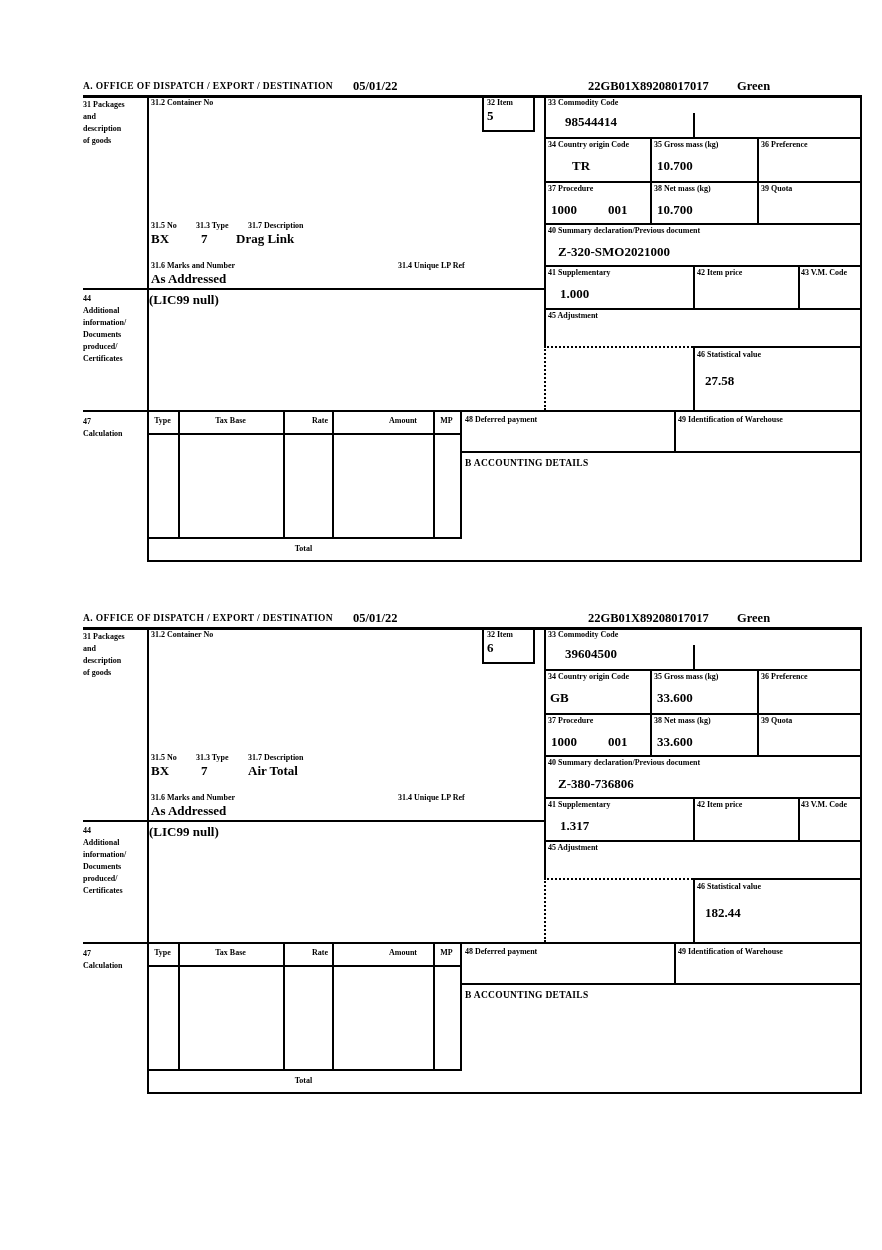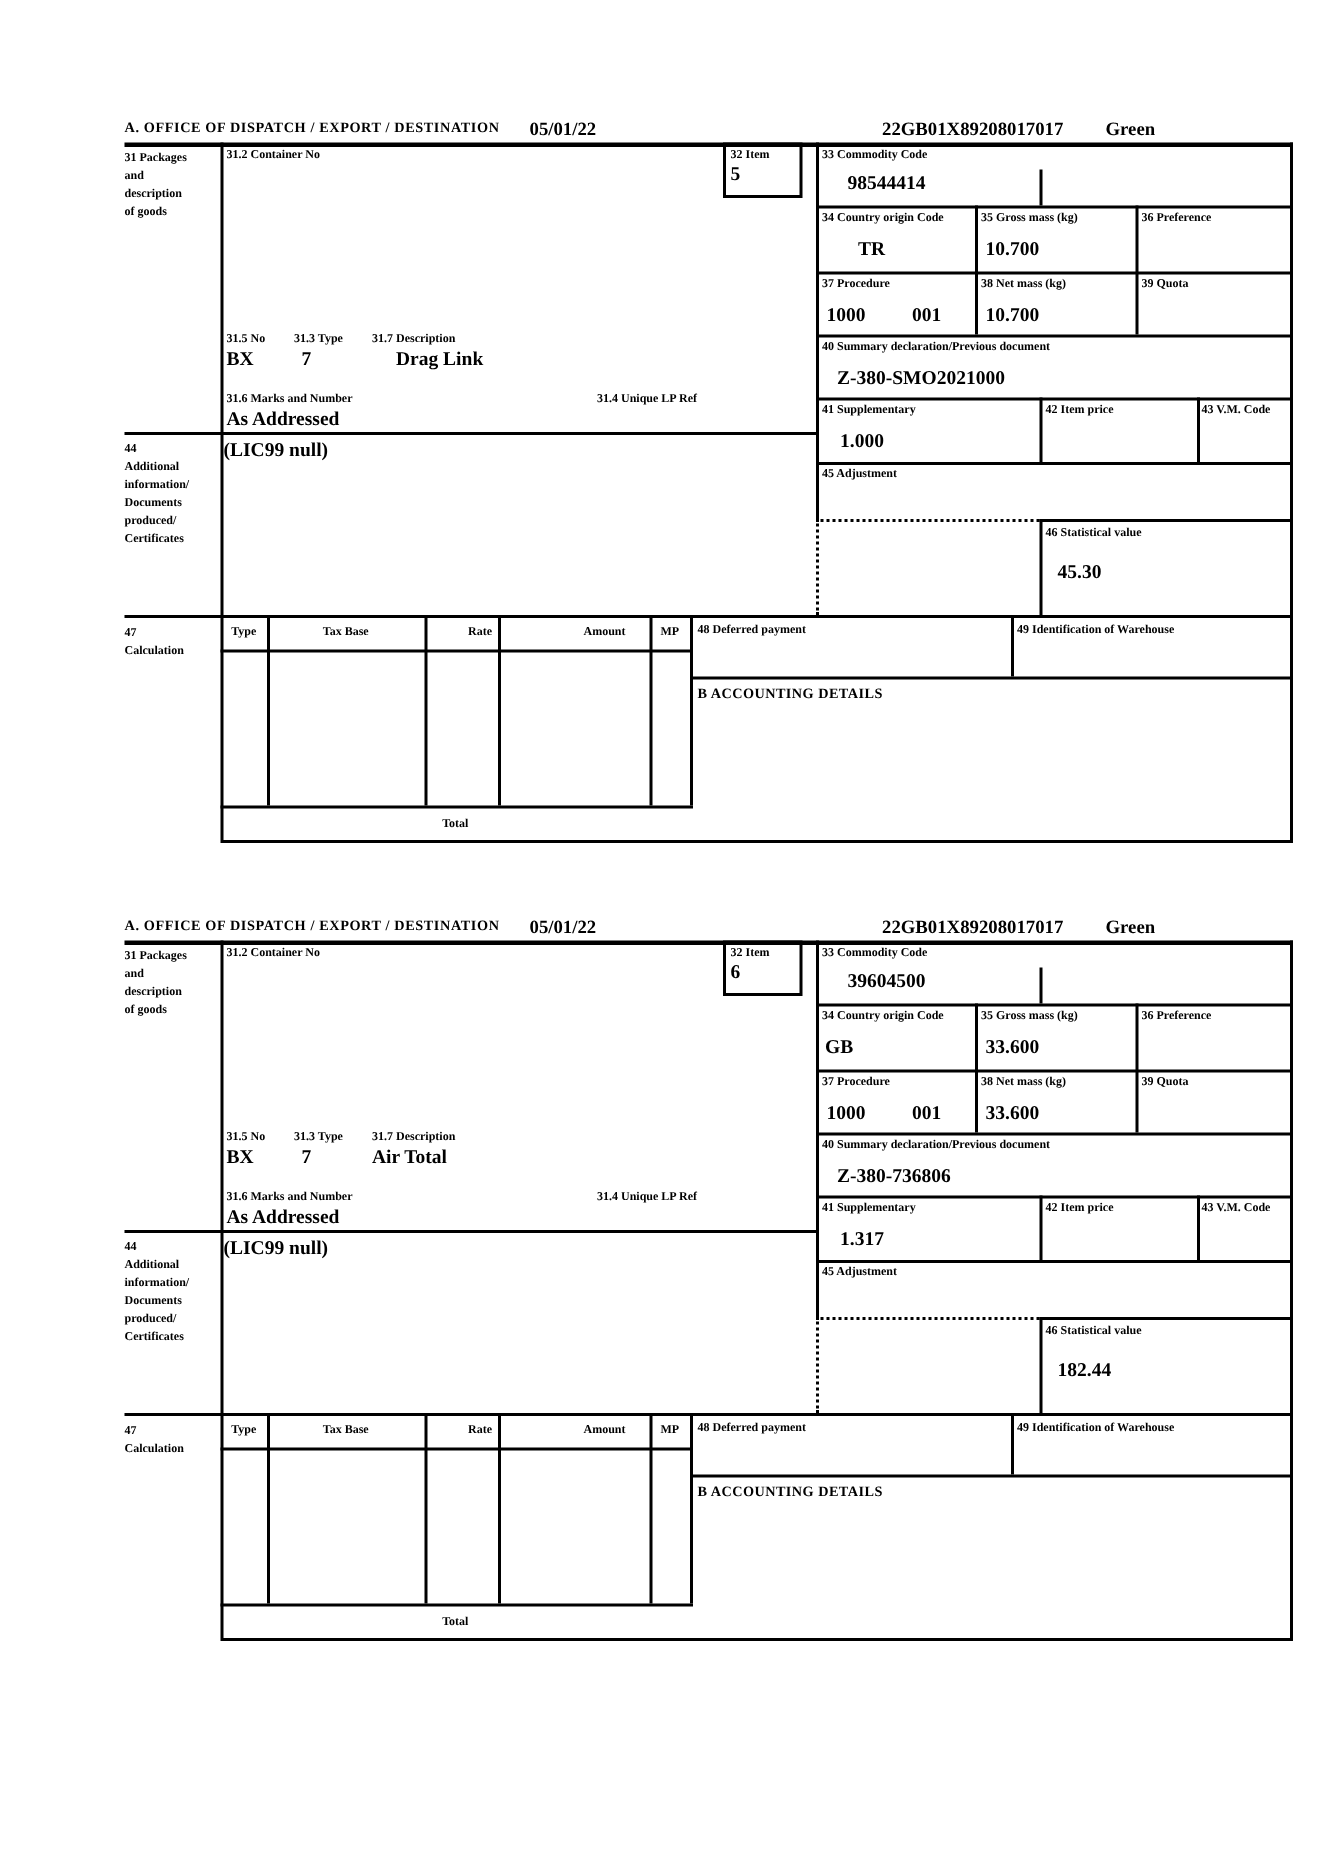--- a/index.html
+++ b/index.html
@@ -79,37 +79,37 @@
     <div class="lbl" style="left:761px;top:61px;">36 Preference</div>
 
     <div class="lbl" style="left:548px;top:105px;">37 Procedure</div>
     <div class="val" style="left:551px;top:124px;">1000</div>
     <div class="val" style="left:608px;top:124px;">001</div>
     <div class="lbl" style="left:654px;top:105px;">38 Net mass (kg)</div>
     <div class="val" style="left:657px;top:124px;">10.700</div>
     <div class="lbl" style="left:761px;top:105px;">39 Quota</div>
 
     <div class="lbl" style="left:548px;top:147px;">40 Summary declaration/Previous document</div>
-    <div class="val" style="left:558px;top:166px;">Z-380-SMO2021000</div>
+    <div class="val" style="left:558px;top:166px;">Z-320-SMO2021000</div>
 
     <div class="lbl" style="left:548px;top:189px;">41 Supplementary</div>
     <div class="val" style="left:560px;top:208px;">1.000</div>
     <div class="lbl" style="left:697px;top:189px;">42 Item price</div>
     <div class="lbl" style="left:801px;top:189px;">43 V.M. Code</div>
 
     <div class="lbl" style="left:548px;top:232px;">45 Adjustment</div>
     <div class="lbl" style="left:697px;top:271px;">46 Statistical value</div>
-    <div class="val" style="left:705px;top:295px;">45.30</div>
+    <div class="val" style="left:705px;top:295px;">27.58</div>
 
     <div class="lbl" style="left:151px;top:142px;">31.5 No</div>
     <div class="lbl" style="left:196px;top:142px;">31.3 Type</div>
     <div class="lbl" style="left:248px;top:142px;">31.7 Description</div>
     <div class="val" style="left:151px;top:153px;">BX</div>
     <div class="val" style="left:201px;top:153px;">7</div>
-    <div class="val" style="left:264px;top:153px;text-align:center;">Drag Link</div>
+    <div class="val" style="left:236px;top:153px;text-align:center;">Drag Link</div>
 
     <div class="lbl" style="left:151px;top:182px;">31.6 Marks and Number</div>
     <div class="lbl" style="left:398px;top:182px;">31.4 Unique LP Ref</div>
     <div class="val" style="left:151px;top:193px;">As Addressed</div>
 
     <div class="hl" style="left:83px;top:210px;width:461px;"></div>
     <div class="val" style="left:149px;top:214px;">(LIC99 null)</div>
 
     <div class="hl" style="left:83px;top:332px;width:779px;"></div>
     <div class="vl" style="left:178px;top:332px;height:127px;"></div>

